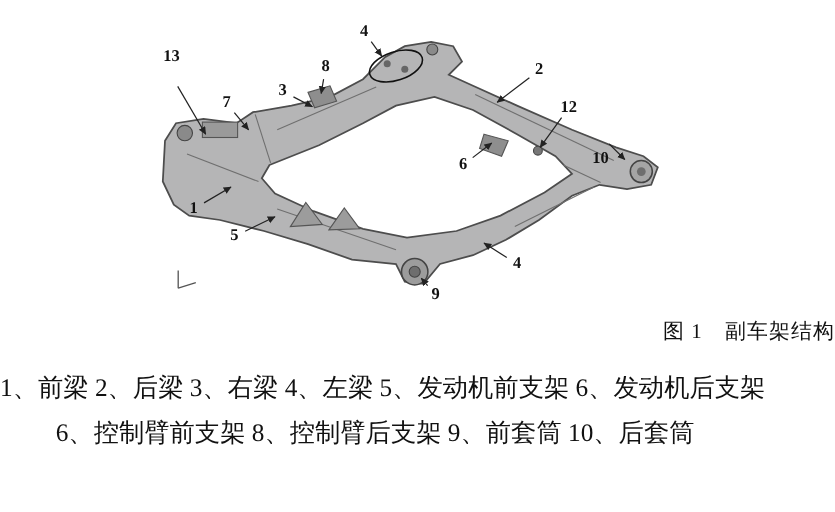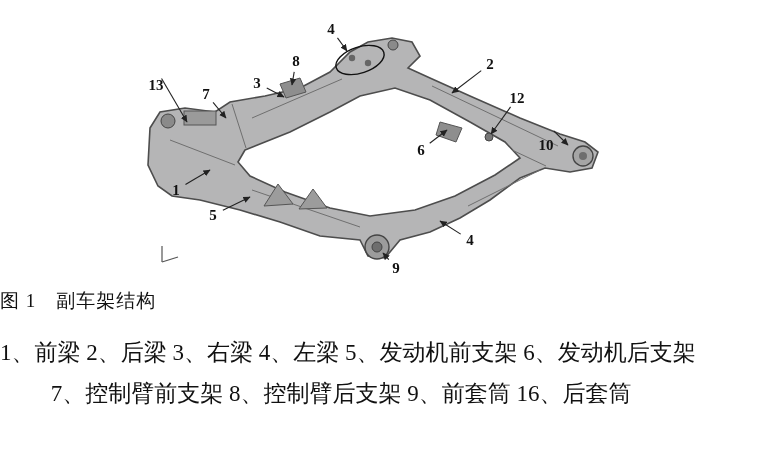--- a/index.html
+++ b/index.html
@@ -33,21 +33,21 @@
   }
   .leader{
     stroke:#222;
     stroke-width:1.1;
     fill:none;
   }
   .caption{
     position:absolute;
     left:0;top:288px;
     width:759px;
-    text-align:left;
+    text-align:right;
     font-size:19px;
     letter-spacing:1px;
     color:#111;
   }
   .legend{
     position:absolute;
     left:0;top:332px;
     width:682px;
     text-align:center;
   }
@@ -150,23 +150,23 @@
       <div class="callout" style="left: 257px; top: 83px;">3</div>
       <div class="callout" style="left: 470px; top: 240px;">4</div>
       <div class="callout" style="left: 213px; top: 215px;">5</div>
       <div class="callout" style="left: 421px; top: 150px;">6</div>
       <div class="callout" style="left: 206px; top: 94px;">7</div>
       <div class="callout" style="left: 296px; top: 61px;">8</div>
       <div class="callout" style="left: 396px; top: 268px;">9</div>
       <div class="callout" style="left: 546px; top: 123px; margin-top: 22px;">10</div>
       <div class="callout" style="left: 331px; top: 29px;">4</div>
       <div class="callout" style="left: 517px; top: 98px; text-align: right;">12</div>
-      <div class="callout" style="left: 156px; top: 85px;">13</div>
+      <div class="callout" style="left: 156px; top: 52px;">13</div>
     </div>
 
   <div class="caption">图 1　副车架结构</div>
 
   <div class="legend">
     <div class="legend-line">1、前梁 2、后梁 3、右梁 4、左梁 5、发动机前支架 6、发动机后支架</div>
-    <div class="legend-line">7、控制臂前支架 8、控制臂后支架 9、前套筒 16、后套筒</div>
+    <div class="legend-line">6、控制臂前支架 8、控制臂后支架 9、前套筒 10、后套筒</div>
   </div>
 
 </div>
 
 </body></html>

